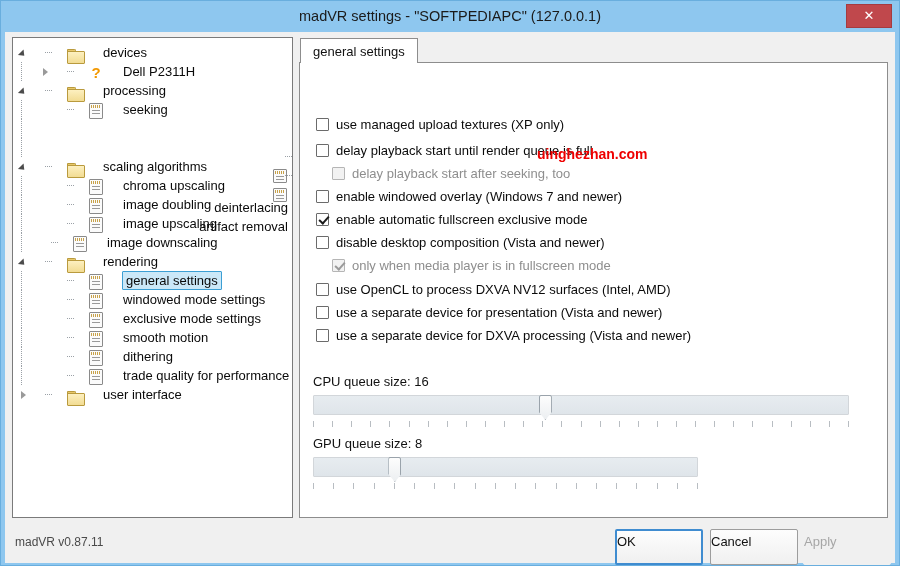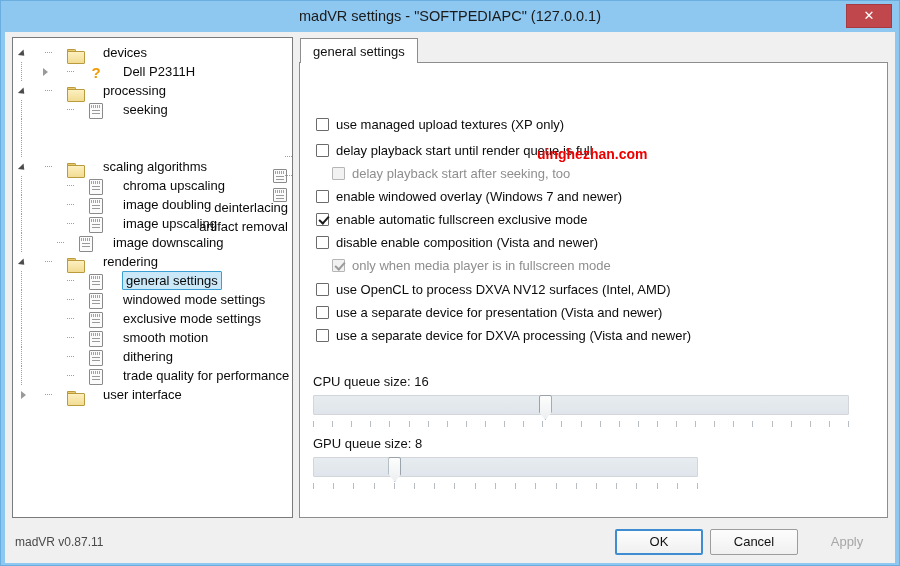--- a/index.html
+++ b/index.html
@@ -335,23 +335,23 @@
   #version-text {
     position: absolute;
     left: 10px; top: 10px;
     font-size: 12px;
     color: #4a4a4a;
     white-space: nowrap;
   }
   .dlg-btn {
     position: absolute;
     top: 4px;
-    width: 88px; height: 26px;
+    width: 88px; height: 36px;
     line-height: 24px;
-    text-align: center;
+    text-align: left;
     font-size: 13px;
     color: #111;
     background: linear-gradient(#fdfdfd, #f0f0f0);
     border: 1px solid #9d9d9d;
     border-radius: 2px;
     cursor: pointer;
     white-space: nowrap;
   }
   .dlg-btn.primary {
     border: 2px solid #3f8cd0;
@@ -452,21 +452,21 @@
           <span class="icon-page"></span>
           <span class="tree-label">image doubling</span>
         </div>
         <div class="tree-node" style="padding-left: 26px;">
           <span class="vline"></span>
           <span class="expander"></span>
           <span class="dots"></span>
           <span class="icon-page"></span>
           <span class="tree-label">image upscaling</span>
         </div>
-        <div class="tree-node" style="padding-left: 16px;">
+        <div class="tree-node" style="padding-left: 10px;">
           <span class="vline"></span>
           <span class="expander"></span>
           <span class="dots"></span>
           <span class="icon-page"></span>
           <span class="tree-label">image downscaling</span>
         </div>
         <div class="tree-node" style="padding-left: 4px;">
           <span class="expander exp"></span>
           <span class="dots"></span>
           <span class="icon-folder"></span>
@@ -542,21 +542,21 @@
           <div class="chk-row" style="left: 16px; top: 126px;">
             <span class="box"></span>
             <span>enable windowed overlay (Windows 7 and newer)</span>
           </div>
           <div class="chk-row" style="left: 16px; top: 149px;">
             <span class="box checked"></span>
             <span>enable automatic fullscreen exclusive mode</span>
           </div>
           <div class="chk-row" style="left: 16px; top: 172px;">
             <span class="box"></span>
-            <span>disable enable composition (Vista and newer)</span>
+            <span>disable desktop composition (Vista and newer)</span>
           </div>
           <div class="chk-row disabled" style="left: 32px; top: 195px;">
             <span class="box checked"></span>
             <span>only when media player is in fullscreen mode</span>
           </div>
           <div class="chk-row" style="left: 16px; top: 219px;">
             <span class="box"></span>
             <span>use OpenCL to process DXVA NV12 surfaces (Intel, AMD)</span>
           </div>
           <div class="chk-row" style="left: 16px; top: 242px;">

